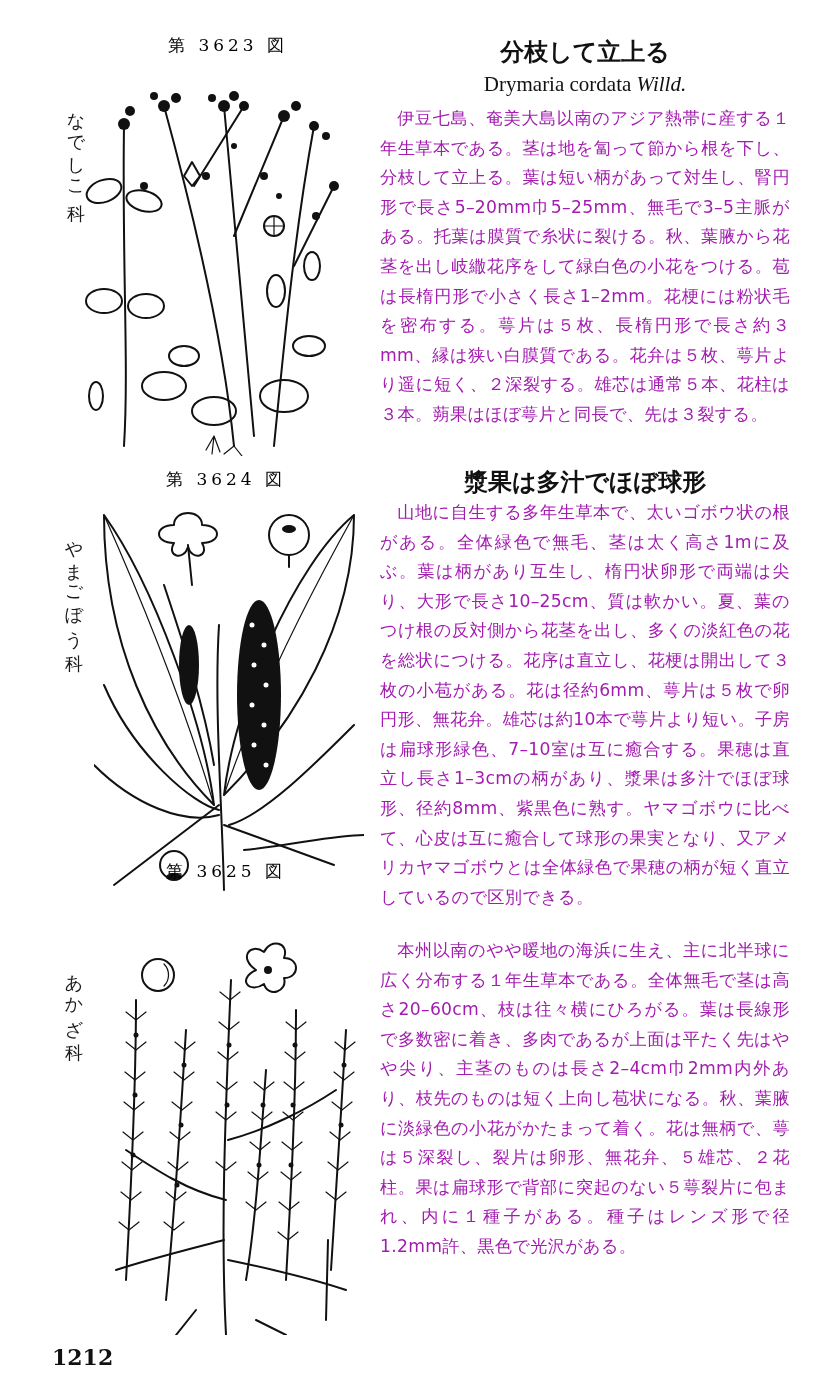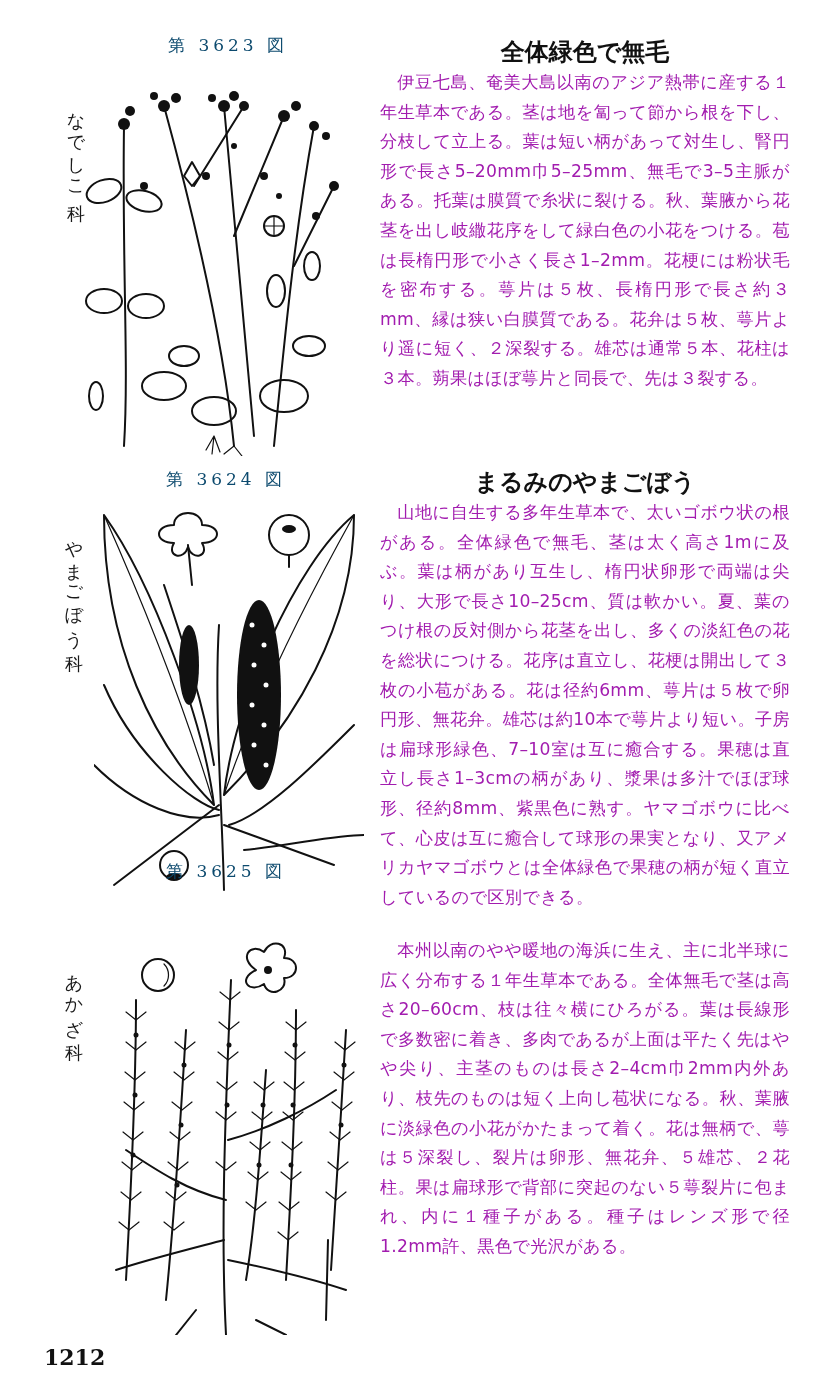--- a/index.html
+++ b/index.html
@@ -1,21 +1,21 @@
 <!DOCTYPE html>
 <html><head>
 <meta charset="utf-8">
 <style>
   html, body { margin: 0; padding: 0; background: #ffffff; }
   body {
     width: 840px; height: 1400px; position: relative; overflow: hidden;
     font-family: "DejaVu Serif", "Liberation Serif", serif; color: #111;
   }
   .fig-num {
-    position: absolute; font-size: 17px; letter-spacing: 4px; color: #0c4a6e;
+    position: absolute; font-size: 17px; letter-spacing: 4px; color: #000000;
     font-family: "DejaVu Serif", serif;
   }
   .family-label {
     position: absolute; writing-mode: vertical-rl; font-size: 18px;
     letter-spacing: 2px; color: #1a1a1a; font-family: "DejaVu Sans", sans-serif;
   }
   .illustration { position: absolute; }
   .entry { position: absolute; left: 380px; width: 410px; }
   .entry .jname {
     text-align: center; font-family: "DejaVu Sans", sans-serif; font-weight: bold;
@@ -26,21 +26,21 @@
     text-align: center; font-family: "Liberation Serif", serif; font-size: 21px;
     margin: 2px 0 6px 0; line-height: 28px; color: #111;
   }
   .entry .sci i { font-style: italic; }
   .entry .desc {
     font-family: "DejaVu Sans", sans-serif; font-size: 17.2px; line-height: 29.6px;
     margin: 0; text-indent: 1em; text-align: justify; color: #a21caf;
     letter-spacing: 0.3px;
   }
   .page-number {
-    position: absolute; left: 44px; top: 1344px; font-family: "DejaVu Serif", serif;
+    position: absolute; left: 52px; top: 1344px; font-family: "DejaVu Serif", serif;
     font-weight: bold; font-size: 22px; color: #111;
   }
   svg { display: block; }
   svg .ln { fill: none; stroke: #111; stroke-width: 2; stroke-linecap: round; stroke-linejoin: round; }
   svg .thin { fill: none; stroke: #111; stroke-width: 1.2; stroke-linecap: round; }
   svg .fill { fill: #111; }
 </style>
 </head>
 <body>
 
@@ -95,21 +95,25 @@
     <ellipse class="ln" cx="192" cy="225" rx="9" ry="16"></ellipse>
     <ellipse class="ln" cx="228" cy="200" rx="8" ry="14"></ellipse>
     <ellipse class="ln" cx="12" cy="330" rx="7" ry="14"></ellipse>
     <path class="thin" d="M130 370 l -8 14 M130 370 l 6 16 M130 370 l -2 18 M150 380 l -10 8 M150 380 l 8 10"></path>
     <circle class="ln" cx="190" cy="160" r="10"></circle>
     <path class="thin" d="M180 160 l 20 0 M190 150 l 0 20"></path>
   </svg>
 </div>
 
 <div class="entry" style="top:36px;">
-  <h2 class="jname">全体緑色で無毛</h2>
+  <h2 class="jname">分枝して立上る</h2>
+  <div class="sci">
+    <span>Drymaria cordata</span>
+    <i>Willd.</i>
+  </div>
   <p class="desc">伊豆七島、奄美大島以南のアジア熱帯に産する１年生草本である。茎は地を匐って節から根を下し、分枝して立上る。葉は短い柄があって対生し、腎円形で長さ5–20mm巾5–25mm、無毛で3–5主脈がある。托葉は膜質で糸状に裂ける。秋、葉腋から花茎を出し岐繖花序をして緑白色の小花をつける。苞は長楕円形で小さく長さ1–2mm。花梗には粉状毛を密布する。萼片は５枚、長楕円形で長さ約３mm、縁は狭い白膜質である。花弁は５枚、萼片より遥に短く、２深裂する。雄芯は通常５本、花柱は３本。蒴果はほぼ萼片と同長で、先は３裂する。</p>
 </div>
 
 <div class="fig-num" style="left:166px; top:468px;text-align:right;">第 3624 図</div>
 <div class="family-label" style="left:62px; top:528px;">やまごぼう科</div>
 
 <div class="illustration" style="left:94px; top:505px;">
   <svg width="270" height="390" viewBox="0 0 270 390">
 
     <path class="ln" d="M130 385 C 128 300, 120 200, 125 120"></path>
@@ -146,21 +150,21 @@
 
     <circle class="ln" cx="195" cy="30" r="20"></circle>
     <ellipse class="fill" cx="195" cy="24" rx="7" ry="4"></ellipse>
     <path class="ln" d="M195 50 L 195 62"></path>
     <circle class="ln" cx="80" cy="360" r="14"></circle>
     <ellipse class="fill" cx="80" cy="372" rx="8" ry="4"></ellipse>
   </svg>
 </div>
 
 <div class="entry" style="top:466px;">
-  <h2 class="jname">まるみのやまごぼう</h2>
+  <h2 class="jname">漿果は多汁でほぼ球形</h2>
   <p class="desc">山地に自生する多年生草本で、太いゴボウ状の根がある。全体緑色で無毛、茎は太く高さ1mに及ぶ。葉は柄があり互生し、楕円状卵形で両端は尖り、大形で長さ10–25cm、質は軟かい。夏、葉のつけ根の反対側から花茎を出し、多くの淡紅色の花を総状につける。花序は直立し、花梗は開出して３枚の小苞がある。花は径約6mm、萼片は５枚で卵円形、無花弁。雄芯は約10本で萼片より短い。子房は扁球形緑色、7–10室は互に癒合する。果穂は直立し長さ1–3cmの柄があり、漿果は多汁でほぼ球形、径約8mm、紫黒色に熟す。ヤマゴボウに比べて、心皮は互に癒合して球形の果実となり、又アメリカヤマゴボウとは全体緑色で果穂の柄が短く直立しているので区別できる。</p>
 </div>
 
 <div class="fig-num" style="left:166px; top:860px;">第 3625 図</div>
 <div class="family-label" style="left:62px; top:962px;">あかざ科</div>
 
 <div class="illustration" style="left:96px; top:940px;">
   <svg width="270" height="395" viewBox="0 0 270 395">
 
     <circle class="ln" cx="62" cy="35" r="16"></circle>

